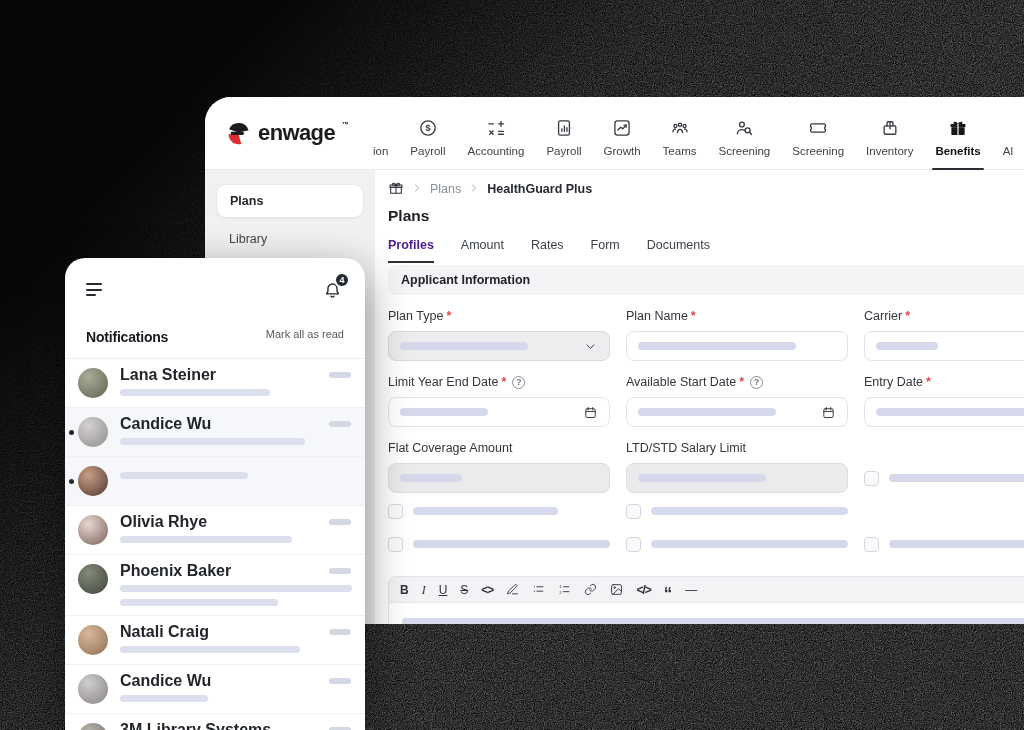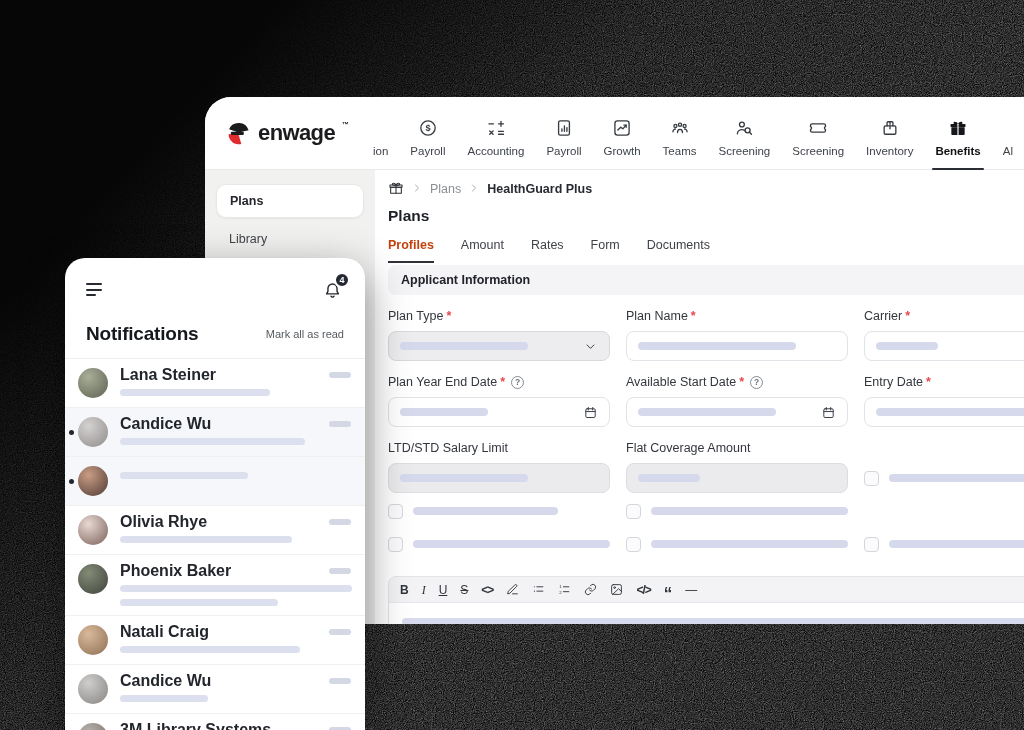--- a/index.html
+++ b/index.html
@@ -41,21 +41,21 @@
   .side-item{padding:14px 24px;font-size:12.5px;color:#40454b;cursor:pointer;}
 
   .main{flex:1;background:#fff;padding:10px 0 0 13px;position:relative;}
   .crumbs{display:flex;align-items:center;gap:7px;font-size:12.5px;color:#8b9097;height:18px;}
   .crumb-strong{color:#272b31;font-weight:600;}
   .crumb-home svg{width:16px;height:16px;stroke:#2c3036;fill:none;stroke-width:1.6;stroke-linecap:round;stroke-linejoin:round;}
   .crumb-sep svg{width:12px;height:12px;stroke:#9aa0a6;fill:none;stroke-width:1.8;stroke-linecap:round;stroke-linejoin:round;}
   .page-title{font-size:15.5px;font-weight:700;color:#1c2026;margin-top:9px;}
   .tabs{display:flex;gap:27px;margin-top:13px;}
   .tab{font-size:12.5px;color:#3e434a;padding-bottom:9px;cursor:pointer;}
-  .tab.active{color:#c2410c;font-weight:600;border-bottom:2px solid #2e3238;}
+  .tab.active{color:#4c1d95;font-weight:600;border-bottom:2px solid #2e3238;}
 
   .wide{width:722px;}
   .band{background:#f4f4f6;border-radius:8px;padding:8px 13px;font-size:12.5px;font-weight:700;color:#202329;}
   .band.first{margin-top:2px;}
 
   .fgrid{display:flex;gap:16px;}
   .fcol{width:222px;min-width:222px;}
   .flabel{display:flex;align-items:center;gap:3px;font-size:12.5px;color:#33373d;margin:14px 0 8px;}
   .req{color:#e5484d;font-weight:700;}
   .helpc{width:13px;height:13px;border:1.2px solid #878c93;border-radius:50%;font-size:8.5px;color:#6d7279;
@@ -90,21 +90,21 @@
     border-radius:20px 20px 0 0;box-shadow:0 14px 44px rgba(0,0,0,.45);overflow:hidden;z-index:5;}
   .nheader{display:flex;justify-content:space-between;align-items:flex-start;padding:22px 22px 0 21px;}
   .burger{display:flex;flex-direction:column;gap:3.5px;cursor:pointer;padding-top:3px;}
   .burger span{display:block;height:2px;border-radius:1px;background:#272b31;}
   .burger .b1{width:16px;}.burger .b2{width:16px;}.burger .b3{width:10px;}
   .bellwrap{position:relative;cursor:pointer;}
   .bellwrap svg{width:21px;height:21px;stroke:#23272d;fill:none;stroke-width:1.6;stroke-linecap:round;stroke-linejoin:round;}
   .nbadge{position:absolute;top:-8px;right:-7px;min-width:16px;height:16px;border-radius:50%;background:#232833;
     color:#fff;font-size:9px;display:flex;align-items:center;justify-content:center;border:2px solid #fff;font-weight:700;}
   .ntitle-row{display:flex;justify-content:space-between;align-items:center;padding:18px 21px 13px;}
-  .ntitle{font-size:19px;font-weight:800;color:#15181d;letter-spacing:-.2px;}
+  .ntitle{font-size:14px;font-weight:800;color:#15181d;letter-spacing:-.2px;margin-top:6px;}
   .nmark{font-size:11px;color:#565b61;cursor:pointer;}
   .nlist{border-top:1px solid #ededef;}
   .nrow{position:relative;display:flex;gap:12px;padding:8px 14px 9px 13px;border-bottom:1px solid #f0f0f2;background:#fff;cursor:pointer;}
   .nrow.unread{background:#f5f7fa;}
   .nrow.unread::before{content:"";position:absolute;left:4px;top:50%;margin-top:-2.5px;width:5px;height:5px;
     border-radius:50%;background:#23272e;}
   .nava{width:30px;height:30px;border-radius:50%;flex:none;margin-top:1px;}
   .av1{background:radial-gradient(circle at 35% 30%,#a8ae97,#5e6253);}
   .av2{background:radial-gradient(circle at 35% 30%,#d4d2d1,#8f8c8a);}
   .av3{background:radial-gradient(circle at 35% 30%,#c99d84,#4f3a34);}
@@ -318,21 +318,21 @@
             </div>
             <div class="inp">
               <span class="pill" style="width:62px"></span>
             </div>
           </div>
         </div>
 
         <div class="fgrid">
           <div class="fcol">
             <div class="flabel">
-              <span>Plan Year End Date</span>
+              <span>Limit Year End Date</span>
                 <span class="req">*</span>
               <span class="helpc">?</span>
             </div>
             <div class="inp">
               <span class="pill" style="width:88px"></span>
               <svg viewBox="0 0 24 24">
                   <rect x="4.5" y="6" width="15" height="14" rx="2"></rect>
                   <path d="M8.5 4v4M15.5 4v4M4.5 10.5h15"></path>
                 </svg>
             </div>
@@ -358,32 +358,32 @@
             </div>
             <div class="inp">
               <span class="pill" style="width:152px"></span>
             </div>
           </div>
         </div>
 
         <div class="fgrid">
           <div class="fcol">
             <div class="flabel">
+              <span>Flat Coverage Amount</span>
+            </div>
+            <div class="inp dis">
+              <span class="pill" style="width:62px"></span>
+            </div>
+          </div>
+          <div class="fcol">
+            <div class="flabel">
               <span>LTD/STD Salary Limit</span>
             </div>
             <div class="inp dis">
               <span class="pill" style="width:128px"></span>
-            </div>
-          </div>
-          <div class="fcol">
-            <div class="flabel">
-              <span>Flat Coverage Amount</span>
-            </div>
-            <div class="inp dis">
-              <span class="pill" style="width:62px"></span>
             </div>
           </div>
           <div class="fcol" style="display:flex;align-items:flex-end;">
             <div class="chkrow">
               <span class="chk"></span>
               <span class="pill" style="width:150px"></span>
             </div>
           </div>
         </div>
 

